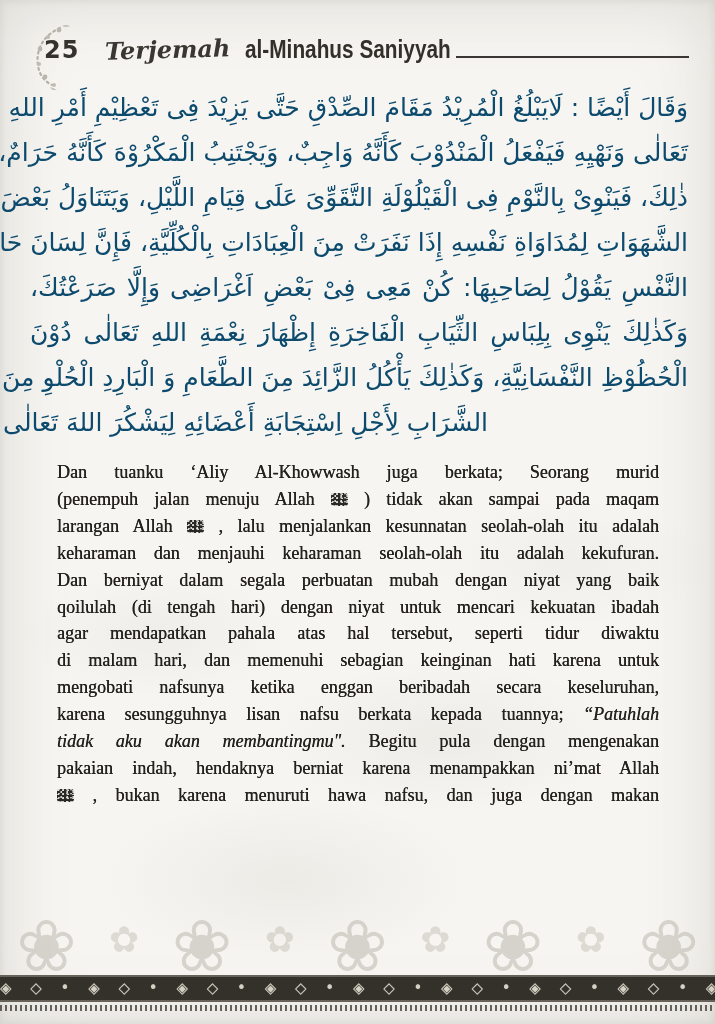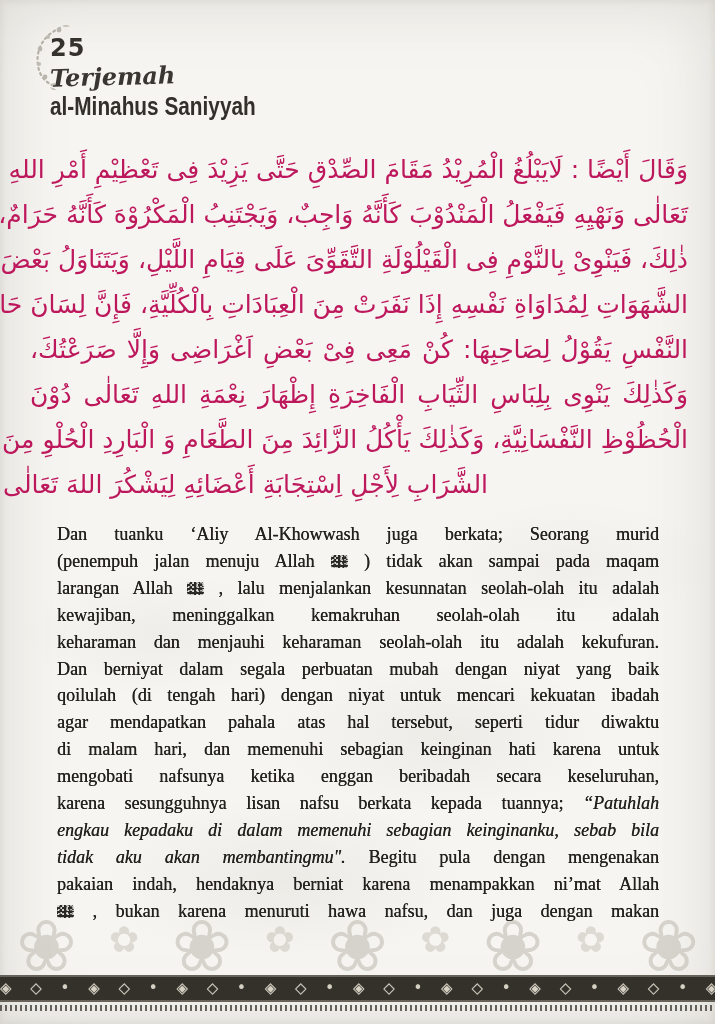--- a/index.html
+++ b/index.html
@@ -14,21 +14,21 @@
     background:
       radial-gradient(190px 90px at 22% 62%, rgba(120,114,100,.06), transparent 70%),
       radial-gradient(240px 110px at 62% 72%, rgba(120,114,100,.07), transparent 70%),
       radial-gradient(200px 90px at 80% 55%, rgba(120,114,100,.05), transparent 70%),
       radial-gradient(260px 120px at 40% 86%, rgba(120,114,100,.08), transparent 70%);
   }
   .content{position:relative;z-index:2;}
   
   .page-header{
     display:flex;align-items:baseline;
-    margin:34px 26px 0 44px;position:relative;flex-direction:column;
+    margin:34px 26px 0 44px;position:relative;
   }
   .ornament{position:absolute;left:-18px;top:-10px;opacity:.75;}
   .page-number{
     font-family:"DejaVu Sans",sans-serif;font-weight:700;font-size:24px;
     letter-spacing:1px;margin-right:26px;color:#35322d;
   }
   .title-script{
     font-family:"DejaVu Serif",serif;font-style:italic;font-weight:600;
     font-size:24px;color:#3a3732;margin-right:14px;transform:rotate(-1.5deg);
     display:inline-block;
@@ -36,21 +36,21 @@
   .title-main{
     font-family:"Liberation Sans",sans-serif;font-weight:700;font-size:26px;
     color:#33302b;display:inline-block;transform:scaleX(.8);transform-origin:left bottom;
     margin-right:-52px;letter-spacing:0;white-space:nowrap;
   }
   .header-rule{flex:1;border-bottom:2.5px solid #3b3834;margin:0 0 3px 6px;}
   
   .arabic-block{
     direction:rtl;margin:20px 27px 0 30px;
     font-family:"DejaVu Sans",sans-serif;font-size:25px;line-height:45px;
-    color:#be185d;
+    color:#0c4a6e;
   }
   .arabic-line{text-align:justify;text-align-last:justify;white-space:nowrap;}
   .arabic-line.arabic-last{text-align-last:right;margin-left:0;margin-right:200px;white-space:nowrap;}
   
   .translation-block{
     margin:14px 56px 0 57px;
     font-size:18px;line-height:26.9px;color:#24221f;
     text-shadow:.25px 0 0 currentColor;
   }
   .tr-line{text-align:justify;text-align-last:justify;}
@@ -127,29 +127,27 @@
         <div class="arabic-line">النَّفْسِ يَقُوْلُ لِصَاحِبِهَا: كُنْ مَعِى فِىْ بَعْضِ اَغْرَاضِى وَإِلَّا صَرَعْتُكَ،</div>
         <div class="arabic-line">وَكَذٰلِكَ يَنْوِى بِلِبَاسِ الثِّيَابِ الْفَاخِرَةِ إِظْهَارَ نِعْمَةِ اللهِ تَعَالٰى دُوْنَ</div>
         <div class="arabic-line">الْحُظُوْظِ النَّفْسَانِيَّةِ، وَكَذٰلِكَ يَأْكُلُ الزَّائِدَ مِنَ الطَّعَامِ وَ الْبَارِدِ الْحُلْوِ مِنَ</div>
         <div class="arabic-line arabic-last">الشَّرَابِ لِأَجْلِ اِسْتِجَابَةِ أَعْضَائِهِ لِيَشْكُرَ اللهَ تَعَالٰى بِعَزْمٍ،</div>
       </div>
 
     <div class="translation-block" id="translation-block">
         <div class="tr-line"><span class="seg-normal">Dan tuanku ‘Aliy Al-Khowwash juga berkata; Seorang murid</span></div>
         <div class="tr-line"><span class="seg-normal">(penempuh jalan menuju Allah </span><span class="seg-allah-symbol">ﷻ</span><span class="seg-normal"> ) tidak akan sampai pada maqam</span></div>
         <div class="tr-line"><span class="seg-normal">larangan Allah </span><span class="seg-allah-symbol">ﷻ</span><span class="seg-normal"> , lalu menjalankan kesunnatan seolah-olah itu adalah</span></div>
-        <div class="tr-line"><span class="seg-normal">kewajiban, meninggalkan kemakruhan seolah-olah itu adalah</span></div>
         <div class="tr-line"><span class="seg-normal">keharaman dan menjauhi keharaman seolah-olah itu adalah kekufuran.</span></div>
         <div class="tr-line"><span class="seg-normal">Dan berniyat dalam segala perbuatan mubah dengan niyat yang baik</span></div>
         <div class="tr-line"><span class="seg-normal">qoilulah (di tengah hari) dengan niyat untuk mencari kekuatan ibadah</span></div>
         <div class="tr-line"><span class="seg-normal">agar mendapatkan pahala atas hal tersebut, seperti tidur diwaktu</span></div>
         <div class="tr-line"><span class="seg-normal">di malam hari, dan memenuhi sebagian keinginan hati karena untuk</span></div>
         <div class="tr-line"><span class="seg-normal">mengobati nafsunya ketika enggan beribadah secara keseluruhan,</span></div>
         <div class="tr-line"><span class="seg-normal">karena sesungguhnya lisan nafsu berkata kepada tuannya; </span><span class="seg-italic">“Patuhlah</span></div>
-        <div class="tr-line"><span class="seg-italic">engkau kepadaku di dalam memenuhi sebagian keinginanku, sebab bila</span></div>
         <div class="tr-line"><span class="seg-italic">tidak aku akan membantingmu".</span><span class="seg-normal"> Begitu pula dengan mengenakan</span></div>
         <div class="tr-line"><span class="seg-normal">pakaian indah, hendaknya berniat karena menampakkan ni’mat Allah</span></div>
         <div class="tr-line"><span class="seg-allah-symbol">ﷻ</span><span class="seg-normal"> , bukan karena menuruti hawa nafsu, dan juga dengan makan</span></div>
       </div>
 
   </div>
 
   <div class="floral-strip" id="floral-strip">
       <span class="f-big">❀</span>
       <span class="f-small">✿</span>

